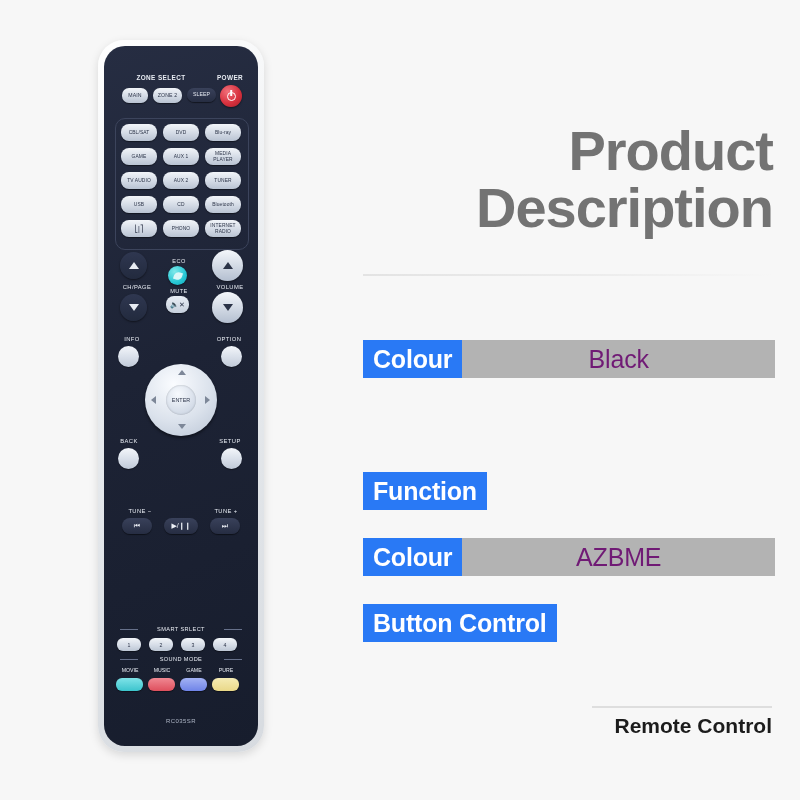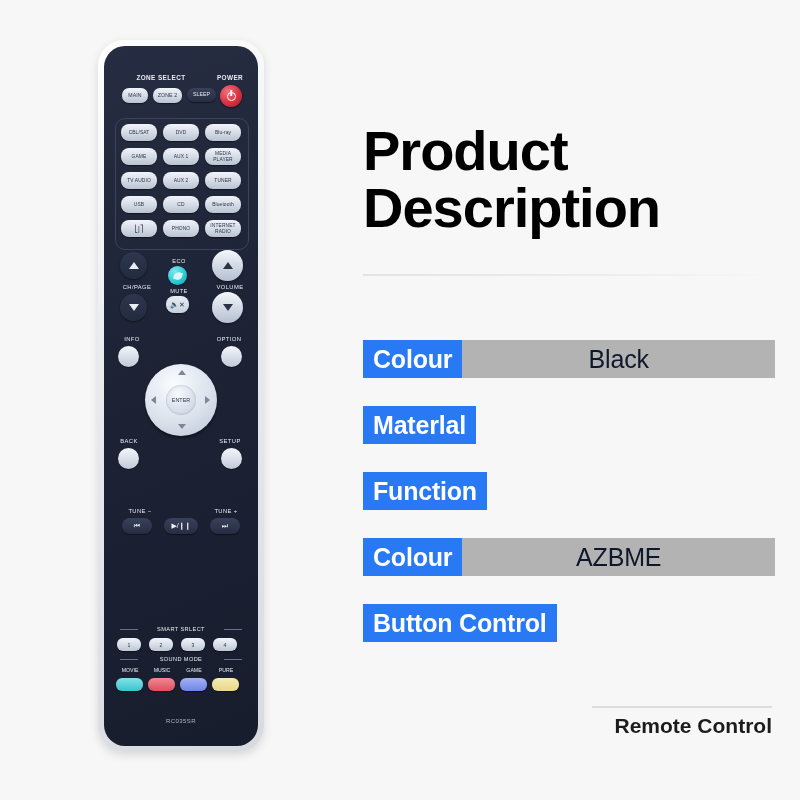--- a/index.html
+++ b/index.html
@@ -135,32 +135,32 @@
   .sm-line-r{position:absolute;top:613px;left:120px;width:18px;height:1px;background:#66708a;}
   .sm-lbl{position:absolute;top:621px;width:30px;font-size:5.2px;color:#e8ecf3;text-align:center;}
   .smbtn{position:absolute;top:632px;width:27px;height:13px;border-radius:6px;
      box-shadow:0 1px 1px rgba(0,0,0,.42);}
   .model{position:absolute;top:672px;left:0;width:154px;text-align:center;
      font-size:6px;color:#aeb6c6;letter-spacing:.4px;}
 
   
   .right{position:absolute;left:360px;top:0;width:420px;height:800px;}
   .title{position:absolute;left:3px;top:122px;width:410px;
-     font-size:56px;line-height:1.02;font-weight:bold;color:#000000;
-     letter-spacing:-1px;}
+     font-size:56px;line-height:1.02;font-weight:bold;color:#737373;
+     letter-spacing:-1px;text-align:right;}
   .title-rule{position:absolute;left:3px;top:274px;width:410px;height:2px;
      background:linear-gradient(90deg,#e3e3e3,#ededed 60%,#f7f7f7);}
 
   .specs{position:absolute;left:3px;top:340px;width:412px;}
   .spec-row{position:relative;display:flex;align-items:stretch;height:38px;
      margin-bottom:28px;}
   .spec-key{background:#2979f5;color:#fff;display:flex;align-items:center;
      justify-content:center;padding:0 10px;font-size:25px;font-weight:bold;
      letter-spacing:-.2px;white-space:nowrap;}
-  .spec-val{background:#b3b3b3;color:#0f172a;flex:1;display:flex;align-items:center;
+  .spec-val{background:#b3b3b3;color:#701a75;flex:1;display:flex;align-items:center;
      justify-content:center;font-size:25px;letter-spacing:-.2px;white-space:nowrap;}
 
   .footer-rule{position:absolute;left:232px;top:706px;width:180px;height:2px;
      background:#dedede;}
   .footer-txt{position:absolute;left:212px;top:714px;width:200px;text-align:right;
      font-size:21px;font-weight:bold;color:#1c1c1c;}
 </style>
 </head>
 <body>
 
@@ -276,21 +276,20 @@
       <div>Description</div>
     </div>
     <div class="title-rule"></div>
 
     <div class="specs">
       <div class="spec-row">
         <div class="spec-key">Colour</div>
         <div class="spec-val">Black</div>
       </div>
       <div class="spec-row">
-        <div class="spec-key">Materlal</div>
       </div>
       <div class="spec-row">
         <div class="spec-key">Function</div>
       </div>
       <div class="spec-row">
         <div class="spec-key">Colour</div>
         <div class="spec-val">AZBME</div>
       </div>
       <div class="spec-row">
         <div class="spec-key">Button Control</div>

